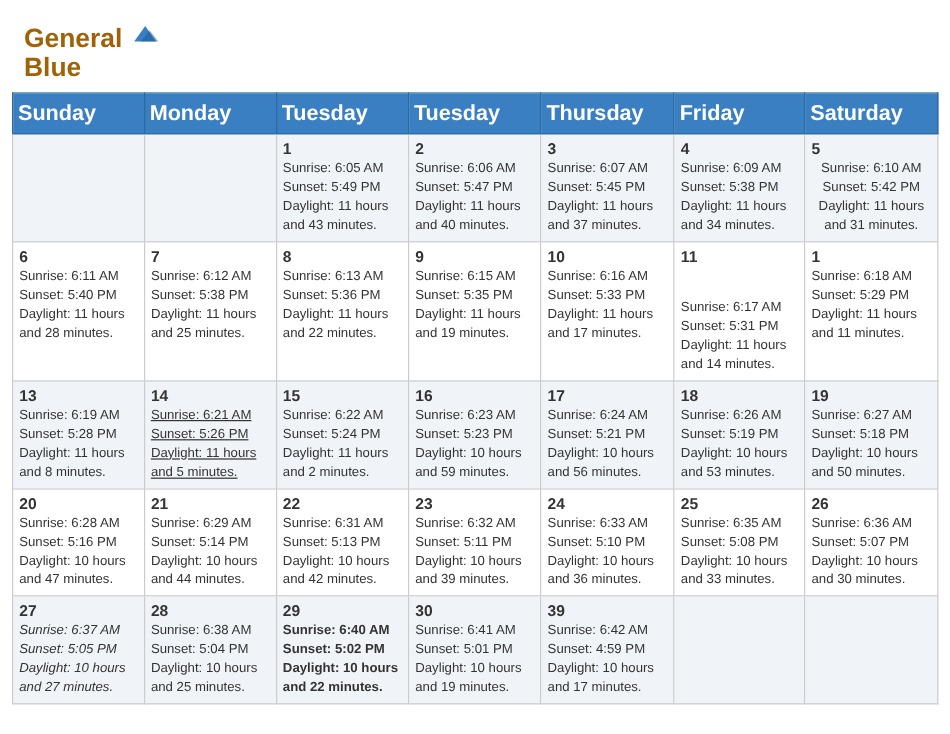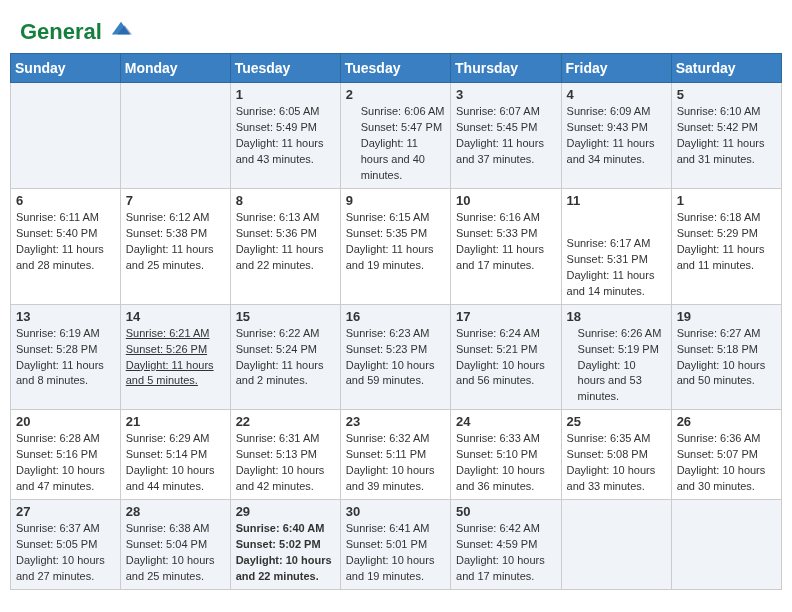--- a/index.html
+++ b/index.html
@@ -19,21 +19,21 @@
     .logo {
       display: flex;
       align-items: center;
     }
     .logo-text {
       font-size: 22px;
       font-weight: bold;
       color: #333;
       line-height: 1.1;
     }
-    .logo-text span { color: #15803d; }
+    .logo-text span { color: #a16207; }
     .logo-icon {
       width: 22px;
       height: 22px;
       margin-left: 2px;
       margin-top: -8px;
     }
     .title-block {
       text-align: right;
     }
     .month-title {
@@ -48,21 +48,21 @@
     }
     table {
       width: 100%;
       border-collapse: collapse;
       margin-top: 4px;
     }
     thead tr th {
       background-color: #3a7fc1;
       color: white;
       padding: 6px 4px;
-      font-size: 14px;
+      font-size: 18px;
       text-align: left;
       border: 1px solid #2a6aa0;
     }
     tbody tr td {
       border: 1px solid #ccc;
       vertical-align: top;
       padding: 4px 5px;
       font-size: 10.5px;
       color: #333;
       width: 113px;
@@ -92,20 +92,21 @@
 <div class="header">
   <div class="logo">
     <div>
       <div class="logo-text">
         <span>General</span>
         <svg class="logo-icon" viewBox="0 0 24 24" style="display:inline-block;vertical-align:middle;margin-left:2px;">
           <polygon points="2,18 12,4 22,18" fill="#3a7fc1"></polygon>
           <polygon points="8,18 16,8 24,18" fill="#1a5a9a" opacity="0.5"></polygon>
         </svg>
       </div>
+      <div class="logo-text"><span>Blue</span></div>
     </div>
   </div>
   <div class="title-block">
     <div class="month-title"></div>
     <div class="location"></div>
   </div>
 </div>
 
 <table>
   <thead>
@@ -124,39 +125,39 @@
         <td class="empty"></td>
         <td class="empty"></td>
         <td>
           <span class="day-number">1</span>
           <div class="day-info" style="white-space: pre-line;">Sunrise: 6:05 AM
 Sunset: 5:49 PM
 Daylight: 11 hours and 43 minutes.</div>
         </td>
         <td>
           <span class="day-number">2</span>
-          <div class="day-info" style="white-space: pre-line; margin-left: 15px;">Sunrise: 6:06 AM
+          <div class="day-info" style="white-space: pre-line;">Sunrise: 6:06 AM
 Sunset: 5:47 PM
 Daylight: 11 hours and 40 minutes.</div>
         </td>
         <td>
           <span class="day-number">3</span>
           <div class="day-info" style="white-space: pre-line;">Sunrise: 6:07 AM
 Sunset: 5:45 PM
 Daylight: 11 hours and 37 minutes.</div>
         </td>
         <td>
           <span class="day-number">4</span>
           <div class="day-info" style="white-space: pre-line;">Sunrise: 6:09 AM
-Sunset: 9:43 PM
+Sunset: 5:38 PM
 Daylight: 11 hours and 34 minutes.</div>
         </td>
         <td>
           <span class="day-number">5</span>
-          <div class="day-info" style="white-space: pre-line;">Sunrise: 6:10 AM
+          <div class="day-info" style="white-space: pre-line; text-align: center;">Sunrise: 6:10 AM
 Sunset: 5:42 PM
 Daylight: 11 hours and 31 minutes.</div>
         </td>
       </tr>
       <tr>
         <td>
           <span class="day-number">6</span>
           <div class="day-info" style="white-space: pre-line;">Sunrise: 6:11 AM
 Sunset: 5:40 PM
 Daylight: 11 hours and 28 minutes.</div>
@@ -224,21 +225,21 @@
 Daylight: 10 hours and 59 minutes.</div>
         </td>
         <td>
           <span class="day-number">17</span>
           <div class="day-info" style="white-space: pre-line;">Sunrise: 6:24 AM
 Sunset: 5:21 PM
 Daylight: 10 hours and 56 minutes.</div>
         </td>
         <td>
           <span class="day-number">18</span>
-          <div class="day-info" style="white-space: pre-line; margin-left: 11px;">Sunrise: 6:26 AM
+          <div class="day-info" style="white-space: pre-line;">Sunrise: 6:26 AM
 Sunset: 5:19 PM
 Daylight: 10 hours and 53 minutes.</div>
         </td>
         <td>
           <span class="day-number">19</span>
           <div class="day-info" style="white-space: pre-line;">Sunrise: 6:27 AM
 Sunset: 5:18 PM
 Daylight: 10 hours and 50 minutes.</div>
         </td>
       </tr>
@@ -282,21 +283,21 @@
         <td>
           <span class="day-number">26</span>
           <div class="day-info" style="white-space: pre-line;">Sunrise: 6:36 AM
 Sunset: 5:07 PM
 Daylight: 10 hours and 30 minutes.</div>
         </td>
       </tr>
       <tr>
         <td>
           <span class="day-number">27</span>
-          <div class="day-info" style="white-space: pre-line;">Sunrise: 6:37 AM
+          <div class="day-info" style="white-space: pre-line; font-style: italic;">Sunrise: 6:37 AM
 Sunset: 5:05 PM
 Daylight: 10 hours and 27 minutes.</div>
         </td>
         <td>
           <span class="day-number">28</span>
           <div class="day-info" style="white-space: pre-line;">Sunrise: 6:38 AM
 Sunset: 5:04 PM
 Daylight: 10 hours and 25 minutes.</div>
         </td>
         <td>
@@ -305,21 +306,21 @@
 Sunset: 5:02 PM
 Daylight: 10 hours and 22 minutes.</div>
         </td>
         <td>
           <span class="day-number">30</span>
           <div class="day-info" style="white-space: pre-line;">Sunrise: 6:41 AM
 Sunset: 5:01 PM
 Daylight: 10 hours and 19 minutes.</div>
         </td>
         <td>
-          <span class="day-number">50</span>
+          <span class="day-number">39</span>
           <div class="day-info" style="white-space: pre-line;">Sunrise: 6:42 AM
 Sunset: 4:59 PM
 Daylight: 10 hours and 17 minutes.</div>
         </td>
         <td class="empty"></td>
         <td class="empty"></td>
       </tr>
     </tbody>
 </table>
 

